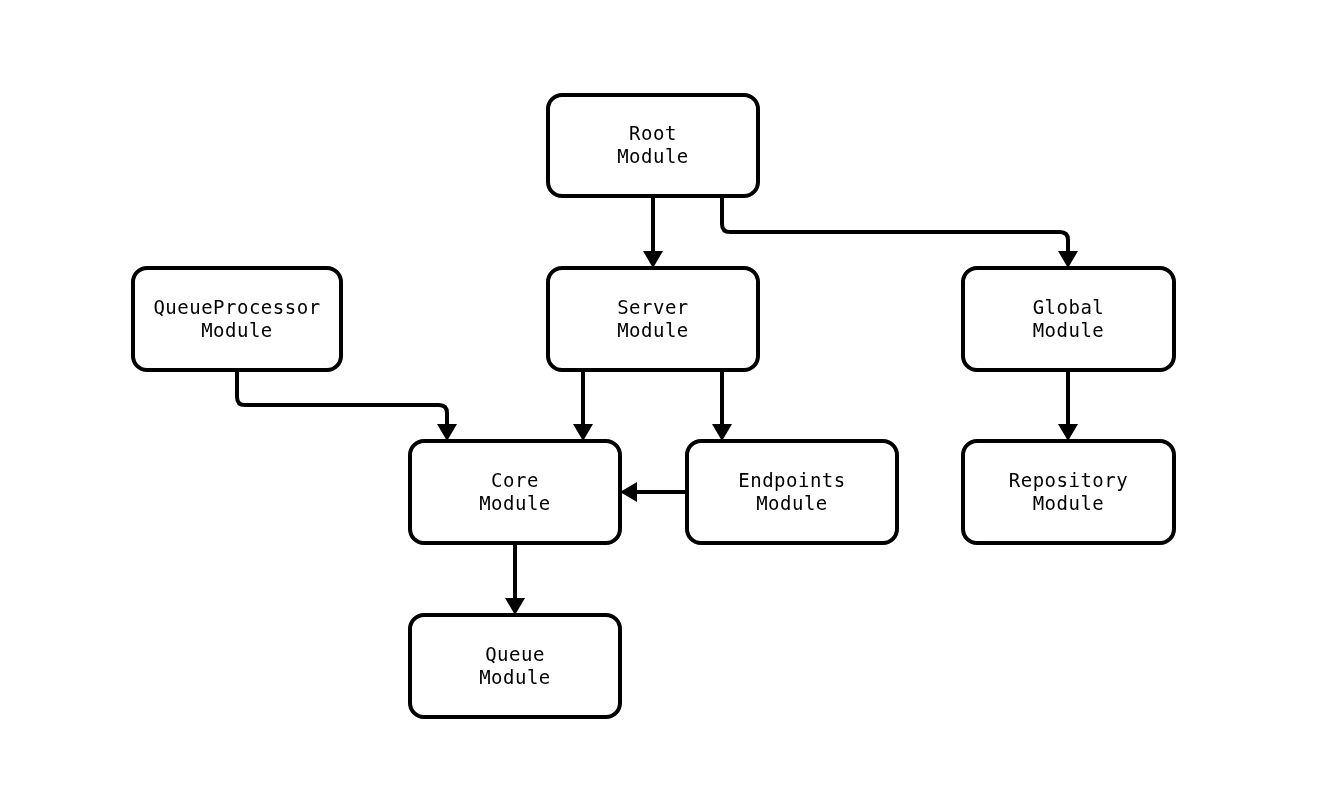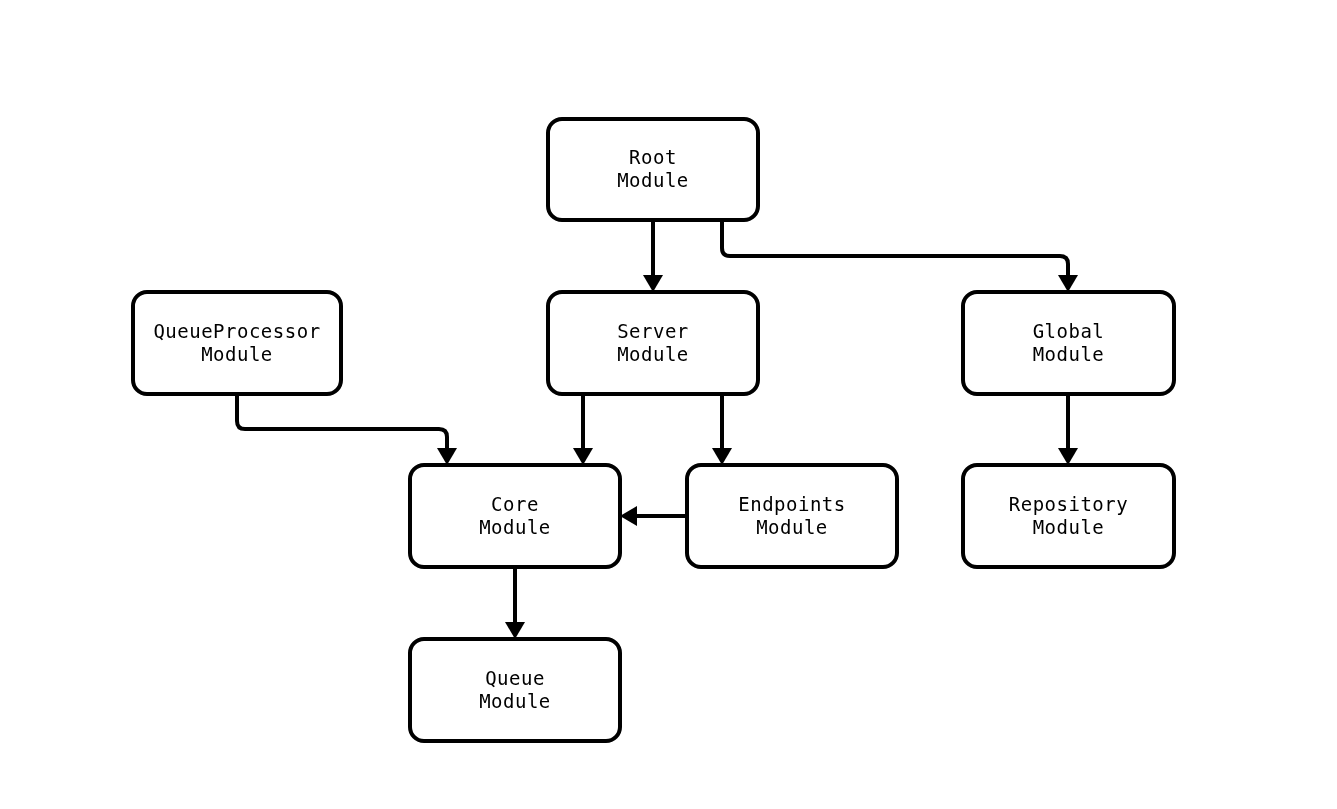--- a/index.html
+++ b/index.html
@@ -12,21 +12,20 @@
     width: 1337px;
     height: 809px;
     font-family: "DejaVu Sans Mono", "Liberation Mono", monospace;
     overflow: hidden;
   }
   #diagram-root {
     position: relative;
     width: 1337px;
     height: 616px;
     background: #ffffff;
-    margin-top: 24px;
   }
   svg#diagram-svg {
     position: absolute;
     top: 0;
     left: 0;
     width: 1337px;
     height: 809px;
     display: block;
   }
   .node-box {

